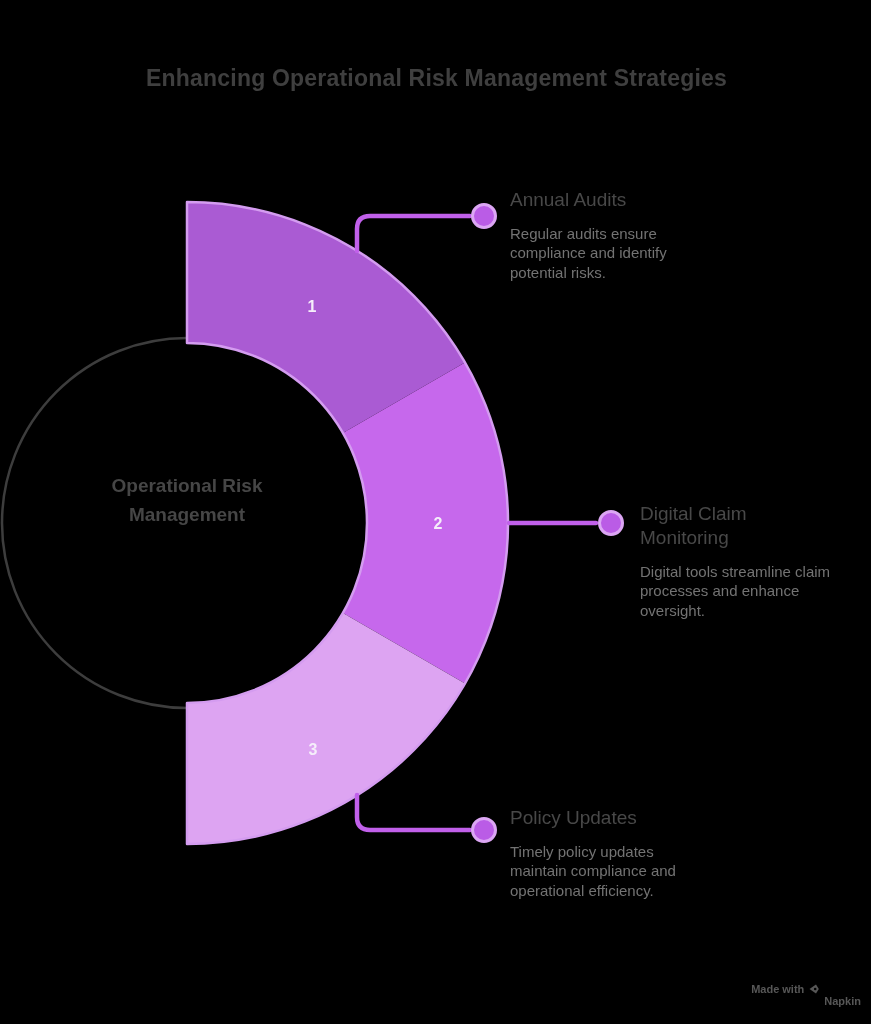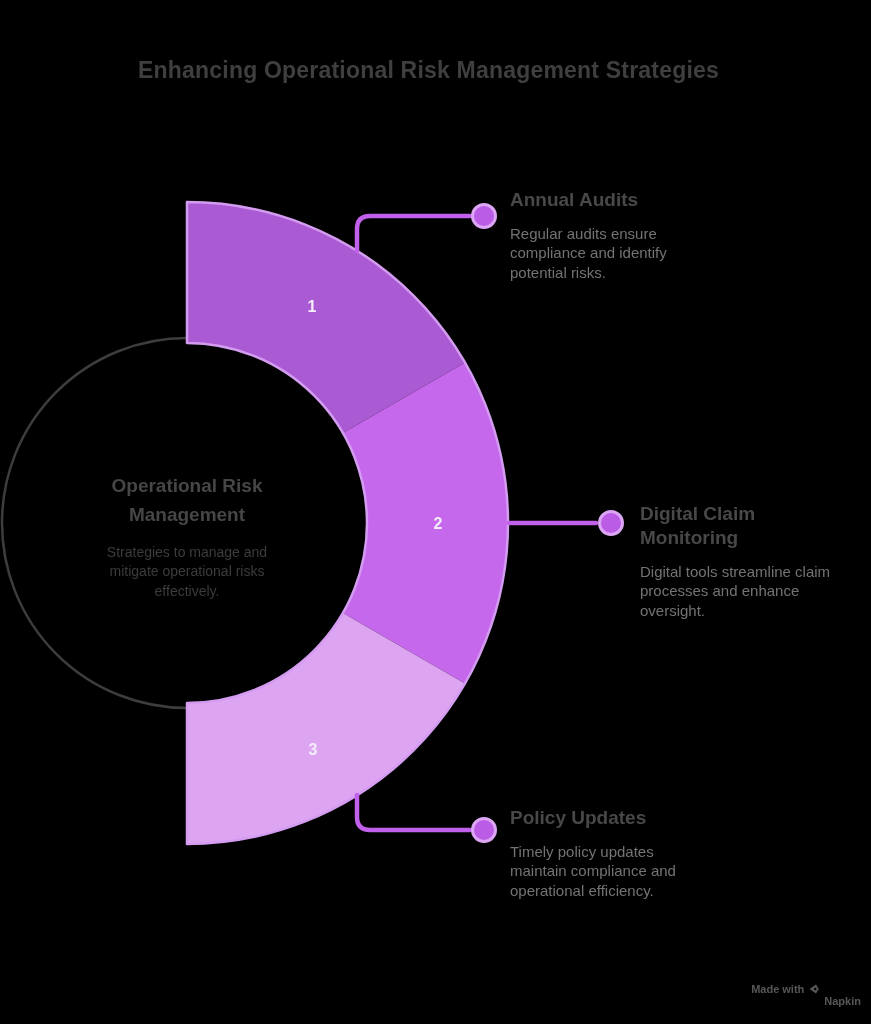--- a/index.html
+++ b/index.html
@@ -13,21 +13,21 @@
     width: 871px;
     height: 1024px;
     background: #000000;
     overflow: hidden;
   }
   .page-title {
     position: absolute;
     top: 49px;
     left: 0;
     width: 841px;
-    margin: 8px;
+    margin: 16px;
     text-align: center;
     font-size: 23px;
     font-weight: 800;
     letter-spacing: 0.2px;
     color: #3f3f3f;
   }
   .diagram-svg {
     position: absolute;
     top: 0;
     left: 0;
@@ -37,21 +37,21 @@
     font-size: 16px;
     font-weight: bold;
   }
   .callout {
     position: absolute;
     width: 215px;
   }
   .callout .heading {
     margin: 0;
     font-size: 19px;
-    font-weight: bold;
+    font-weight: normal;
     line-height: 1.25;
     color: #484848;
     white-space: pre-line;
   }
   .callout .desc {
     margin: 12px 0 0 0;
     font-size: 15px;
     line-height: 1.3;
     color: #737373;
     white-space: pre-line;
@@ -123,23 +123,20 @@
     <circle cx="484" cy="830" r="11.5" stroke-width="3" fill="#ba5ce6" stroke="#dca6f4"></circle>
 
     <text class="seg-number" x="312" y="306" text-anchor="middle" dominant-baseline="central" fill="#f5eefa">1</text>
     <text class="seg-number" x="438" y="523" text-anchor="middle" dominant-baseline="central" fill="#f5eefa">2</text>
     <text class="seg-number" x="313" y="749" text-anchor="middle" dominant-baseline="central" fill="#f5eefa">3</text>
   </svg>
 
   <div class="center-label">
     <div class="heading">Operational Risk
 Management</div>
-    <div class="desc">Strategies to manage and
-mitigate operational risks
-effectively.</div>
   </div>
 
   <div class="callout" style="left:510px; top:188px;">
     <h2 class="heading">Annual Audits</h2>
     <p class="desc">Regular audits ensure
 compliance and identify
 potential risks.</p>
   </div>
 
   <div class="callout" style="left:510px; top:806px;">

